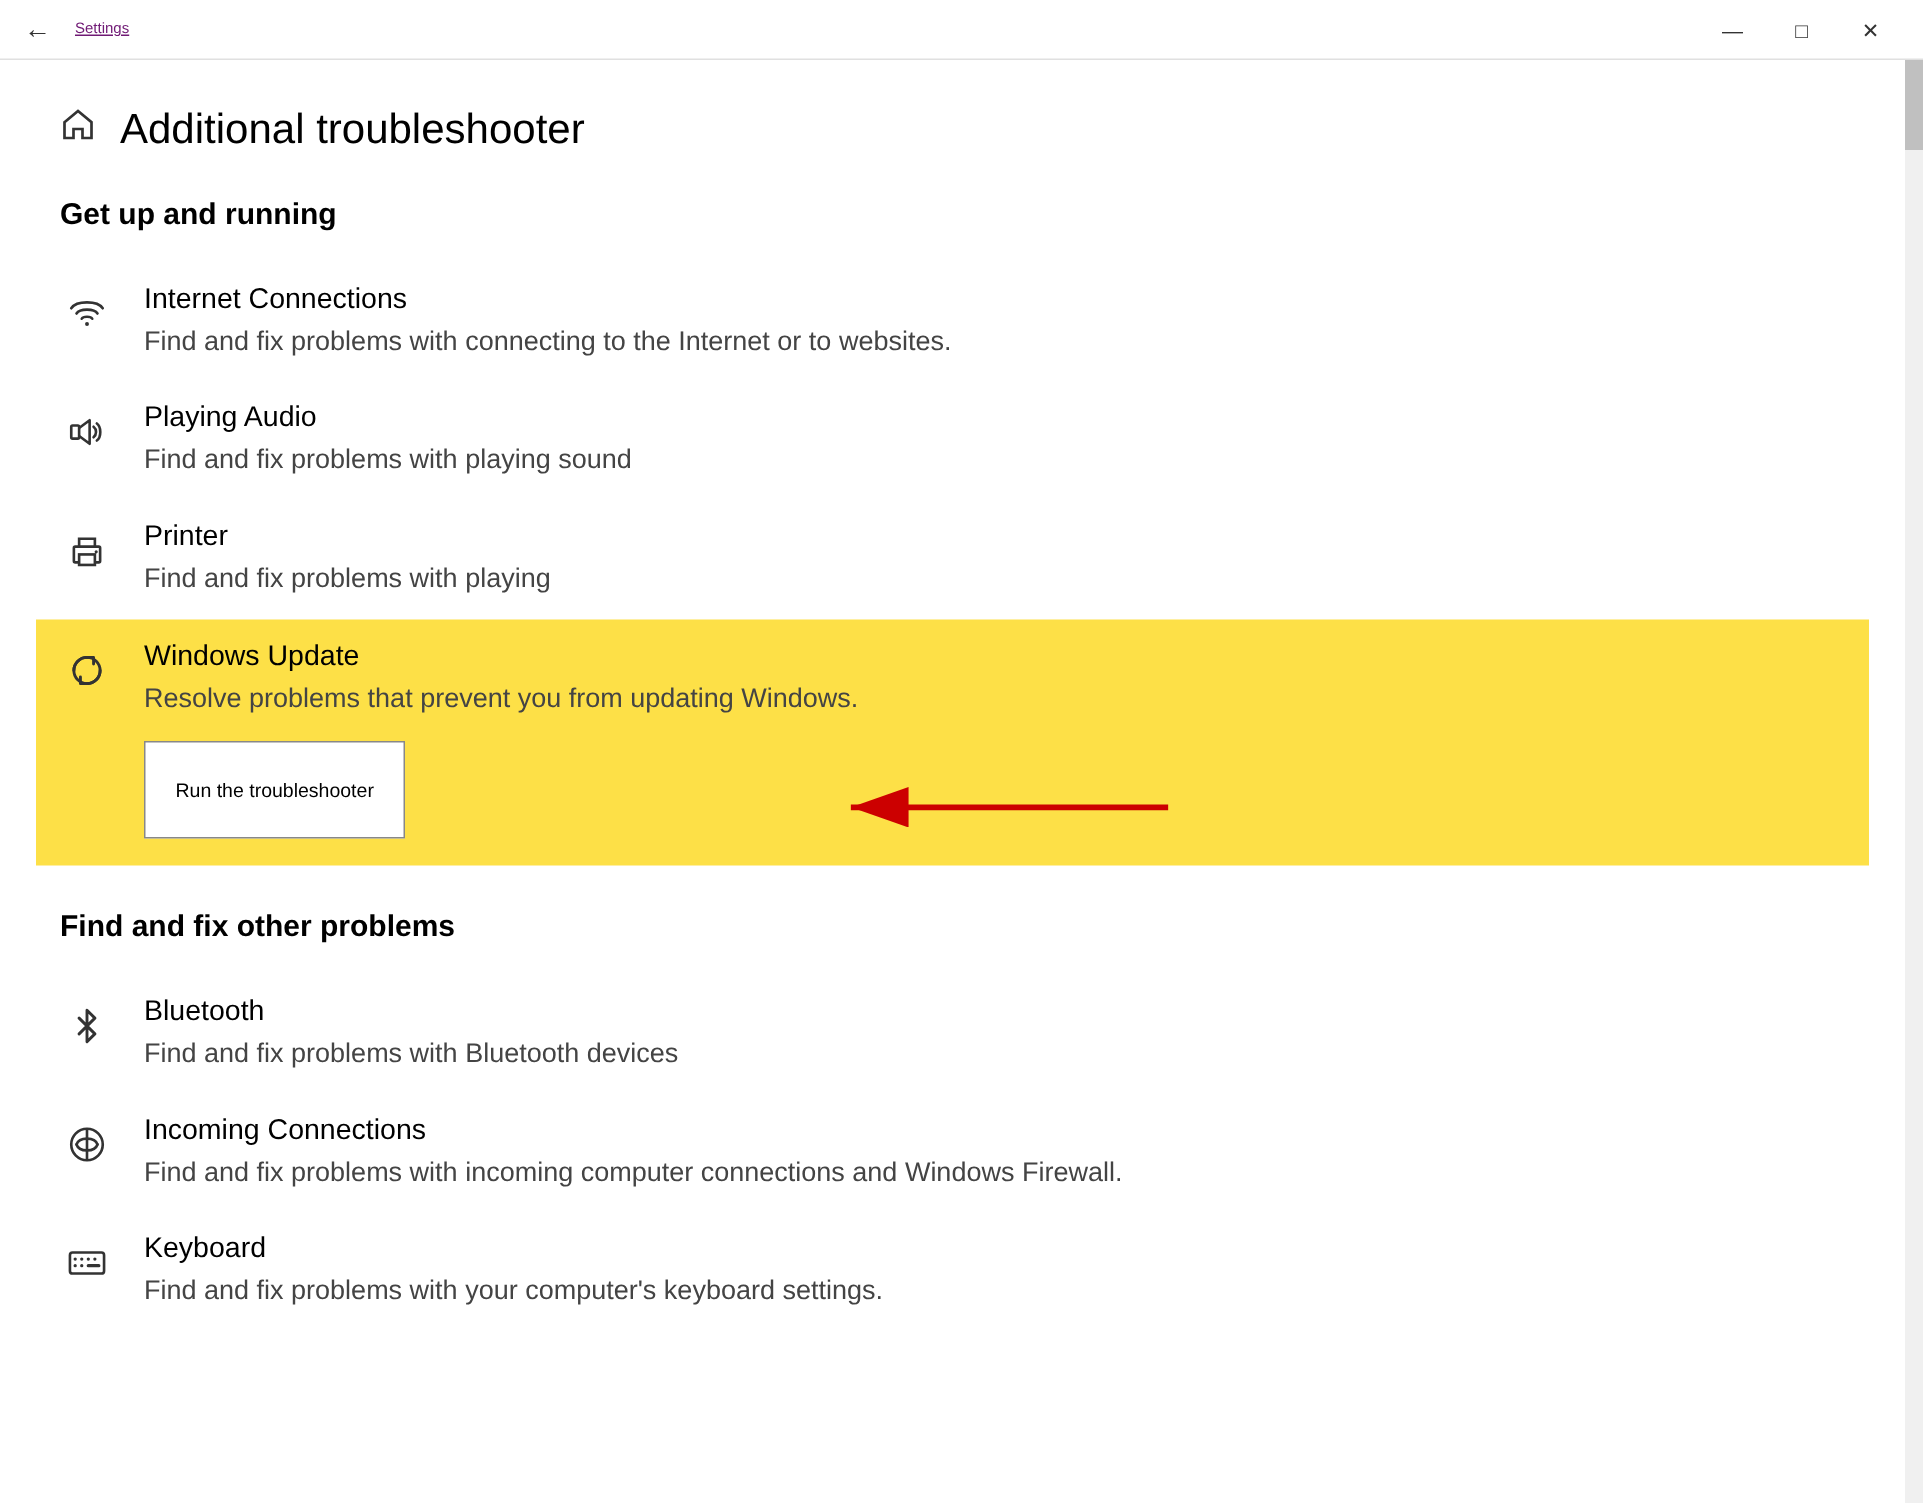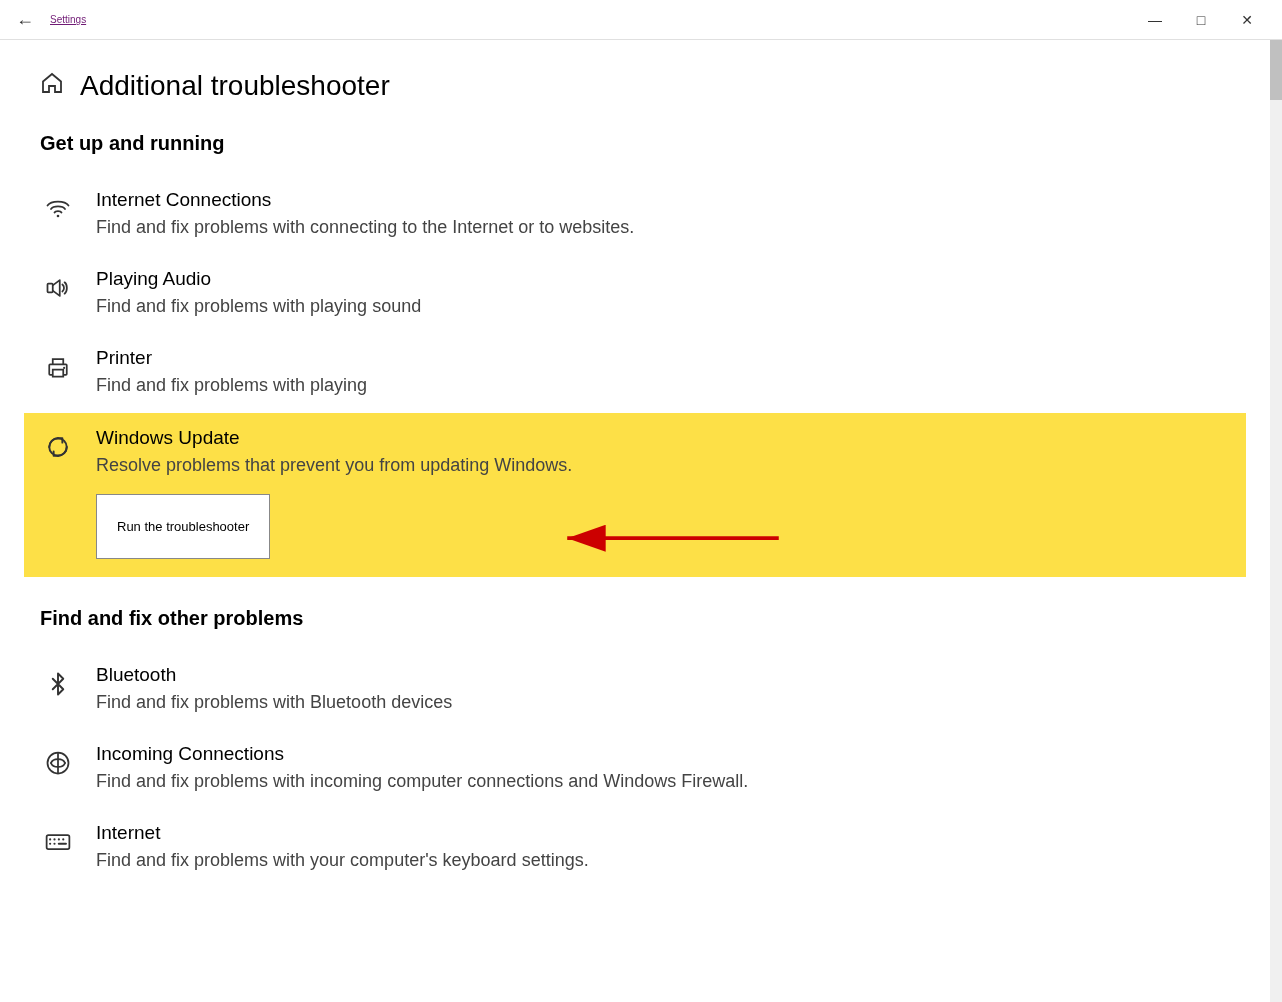--- a/index.html
+++ b/index.html
@@ -338,21 +338,21 @@
             <line x1="7" y1="13" x2="7" y2="13" stroke-linecap="round" stroke-width="2.5"></line>
             <line x1="12" y1="13" x2="12" y2="13" stroke-linecap="round" stroke-width="2.5"></line>
             <line x1="17" y1="13" x2="17" y2="13" stroke-linecap="round" stroke-width="2.5"></line>
             <line x1="22" y1="13" x2="22" y2="13" stroke-linecap="round" stroke-width="2.5"></line>
             <line x1="7" y1="18" x2="7" y2="18" stroke-linecap="round" stroke-width="2.5"></line>
             <line x1="12" y1="18" x2="12" y2="18" stroke-linecap="round" stroke-width="2.5"></line>
             <line x1="17" y1="18" x2="25" y2="18" stroke-linecap="round" stroke-width="2.5"></line>
           </svg>
         </div>
         <div class="item-content">
-          <div class="item-title">Internet</div>
+          <div class="item-title">Keyboard</div>
           <div class="item-desc">Find and fix problems with your computer's keyboard settings.</div>
         </div>
       </div>
 
     </div>
 
   </div>
 </div>
 
 <div class="scrollbar-track">

